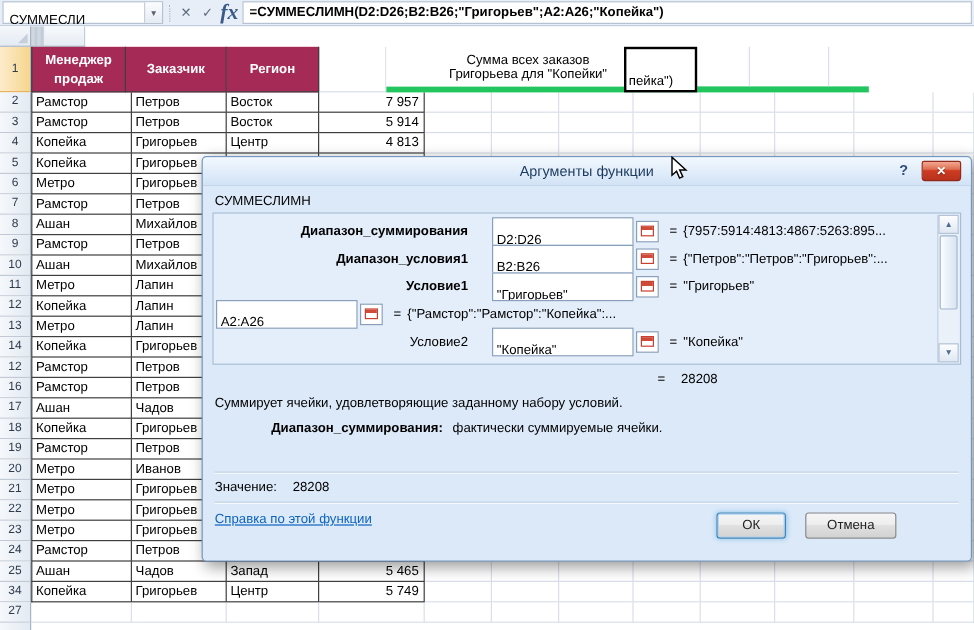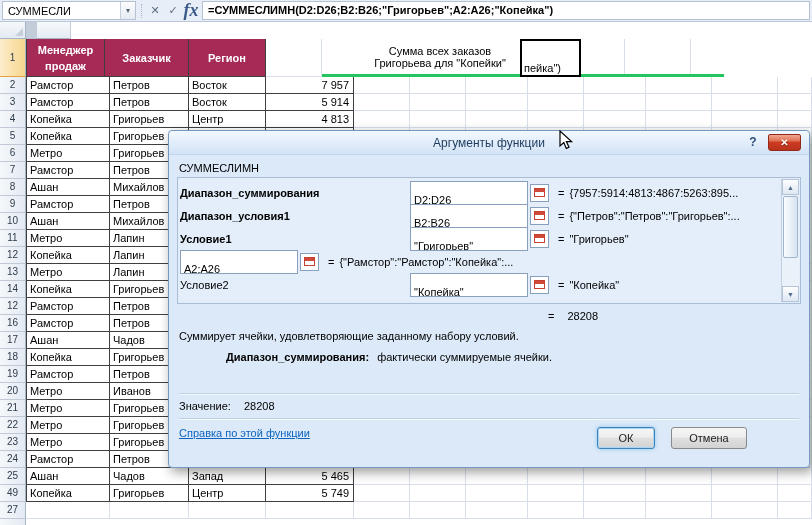--- a/index.html
+++ b/index.html
@@ -2,21 +2,21 @@
 <html><head>
 <meta charset="utf-8">
 <style>
   *{box-sizing:border-box;margin:0;padding:0}
   html,body{width:812px;height:525px;overflow:hidden}
   body{position:relative;font-family:"Liberation Sans",sans-serif;font-size:11px;background:#fff;color:#000}
 
   
   .formula-bar{display:flex;align-items:stretch;height:22px;background:#e8eef7;border-bottom:1px solid #bac7d8;padding:1px 2px}
   .name-box{display:flex;width:134px;background:#fff;border:1px solid #b6c2d2}
-  .name-box-text{flex:1;padding:3px 5px;white-space:nowrap;overflow:hidden}
+  .name-box-text{flex:1;padding:9px 5px;white-space:nowrap;overflow:hidden}
   .name-dd{width:15px;background:linear-gradient(#fbfcfd,#e6ecf4);border-left:1px solid #c5cfdc;text-align:center;font-size:8px;color:#55646f;line-height:18px;cursor:default}
   .fb-sep{width:4px;border-right:1px dotted #a9b6c6;height:14px;margin:auto 2px}
   .fb-btns{display:flex;align-items:center;padding:0 2px}
   .fb-btn{width:18px;text-align:center;font-size:11px;color:#5d6d80;cursor:default}
   .fb-btn.fx{font-family:"Liberation Serif",serif;font-style:italic;font-weight:bold;color:#3a5a88;font-size:18px}
   .formula-input{flex:1;background:#fff;border:1px solid #b6c2d2;padding:2px 5px;font-weight:bold;white-space:nowrap;overflow:hidden}
 
   
   .sheet{position:relative;background:#fff}
   .w-gut{width:26px}.w-a{width:84px}.w-b{width:79px}.w-c{width:77px}.w-d{width:88px}
@@ -30,35 +30,35 @@
   .grid-row .cell{height:17px;line-height:16px;padding:0 3px;border-right:1px solid #d9dfea;border-bottom:1px solid #d9dfea;overflow:hidden;white-space:nowrap}
   .gut{background:linear-gradient(90deg,#f5f8fb,#e3eaf2);border-right:1px solid #a7b4c4 !important;border-bottom:1px solid #c0c9d5 !important;text-align:center;color:#2f3c4c;font-size:10px;padding:0 !important}
   .gut.sel{background:linear-gradient(90deg,#fdeccb,#f6d68e);border-bottom:1px solid #e2a33c !important}
   .cell.tb{border-right-color:#3f3f3f;border-bottom-color:#3f3f3f}
   .grid-row .cell.tb:nth-child(2){border-left:1px solid #3f3f3f}
   .num{text-align:right;padding-right:4px !important}
   .r1,.r1 .cell{height:38px}
   .r1 .gut{line-height:38px}
   .th{background:#a62a56;color:#fff;font-weight:bold;display:flex;align-items:center;justify-content:center;text-align:center;line-height:1.2;border-right:1px solid #3f3f3f !important;border-bottom:1px solid #3f3f3f !important;white-space:normal !important;padding:0 2px !important}
   .r1 .th:nth-child(2){border-left:1px solid #3f3f3f}
-  .fk{position:relative;width:402px;height:38px;border-bottom:3px solid #22c55e}
+  .fk{position:relative;width:402px;height:38px;border-bottom:5px solid #22c55e}
   .vline{position:absolute;top:0;bottom:0;width:1px;background:#d9dfea}
   .note{position:absolute;left:0;top:0;width:236px;height:100%;background:#fff;display:flex;flex-direction:column;justify-content:center;text-align:center}
   .active-cell{position:absolute;left:198px;top:0;width:61px;height:38px;background:#fff;border:2px solid #000;display:flex;align-items:flex-end;padding:1px 2px;z-index:2}
   .filler,.filler .cell{height:6px !important;border-bottom:none !important}
 
   
   .dialog{position:absolute;left:168px;top:130px;width:642px;height:338px;background:#dce9f8;border:1px solid #7498bf;border-radius:4px;box-shadow:3px 4px 12px rgba(0,0,0,.4);z-index:10}
   .dlg-title{height:24px;display:flex;align-items:center;justify-content:center;background:linear-gradient(#f2f8fe,#d2e3f6);border-bottom:1px solid #c2d5ec;border-radius:4px 4px 0 0;font-size:12px;color:#1c3a5e;position:relative;cursor:default}
   .dlg-help{position:absolute;right:48px;top:4px;width:16px;text-align:center;color:#2d4f79;font-weight:bold;font-size:12px}
   .dlg-close{position:absolute;right:8px;top:3px;width:33px;height:17px;border:1px solid #93291a;border-radius:2px 2px 3px 3px;background:linear-gradient(#f3a793,#dd6f50 40%,#cf3a22 48%,#b8331c);color:#fff;font-size:10px;font-weight:bold;display:flex;align-items:center;justify-content:center;text-shadow:0 1px 1px #7c1d10}
   .fn-name{margin:7px 0 3px 10px}
   .args-panel{position:relative;margin:0 8px;height:127px;border:1px solid #a9bed6;background:#e4eefa;padding:3px 22px 3px 2px}
   .arg-row{display:flex;align-items:center;height:23px}
-  .arg-label{width:230px;text-align:left;padding-right:12px;white-space:nowrap;overflow:hidden}
+  .arg-label{width:230px;text-align:right;padding-right:20px;white-space:nowrap;overflow:hidden}
   .arg-label.bold{font-weight:bold}
   .arg-input{width:118px;height:18px;background:#fff;border:1px solid #89a0bc;padding:11px 3px;line-height:14px;white-space:nowrap;overflow:hidden}
   .range-btn{width:19px;height:18px;margin-left:2px;border:1px solid #89a0bc;background:#fff;display:flex;align-items:center;justify-content:center}
   .range-ico{width:11px;height:9px;border:1px solid #c8402f;background:linear-gradient(#d04a3a 0 3px,#fff 3px)}
   .arg-eq{margin:0 5px 0 9px}
   .arg-result{flex:1;white-space:nowrap;overflow:hidden}
   .panel-sb{position:absolute;top:1px;right:1px;bottom:1px;width:18px;background:#eaf1f9;border-left:1px solid #c2d0e0;display:flex;flex-direction:column}
   .sb-btn{height:16px;background:linear-gradient(#fdfdfe,#dfe8f3);border:1px solid #b3c4d8;font-size:7px;color:#4f6d8e;display:flex;align-items:center;justify-content:center}
   .sb-thumb{height:62px;margin:1px;background:linear-gradient(90deg,#fbfdfe,#d7e4f2);border:1px solid #9fb6cf;border-radius:2px}
   .sb-track{flex:1}
@@ -481,21 +481,21 @@
         <div class="cell w-e"></div>
         <div class="cell w-f"></div>
         <div class="cell w-g"></div>
         <div class="cell w-h"></div>
         <div class="cell w-i"></div>
         <div class="cell w-j"></div>
         <div class="cell w-k"></div>
         <div class="cell w-fill"></div>
       </div>
         <div class="grid-row">
-        <div class="cell w-gut gut">49</div>
+        <div class="cell w-gut gut">34</div>
         <div class="cell w-a tb">Копейка</div>
         <div class="cell w-b tb">Григорьев</div>
         <div class="cell w-c tb">Центр</div>
         <div class="cell w-d num tb">5 749</div>
         <div class="cell w-e"></div>
         <div class="cell w-f"></div>
         <div class="cell w-g"></div>
         <div class="cell w-h"></div>
         <div class="cell w-i"></div>
         <div class="cell w-j"></div>

